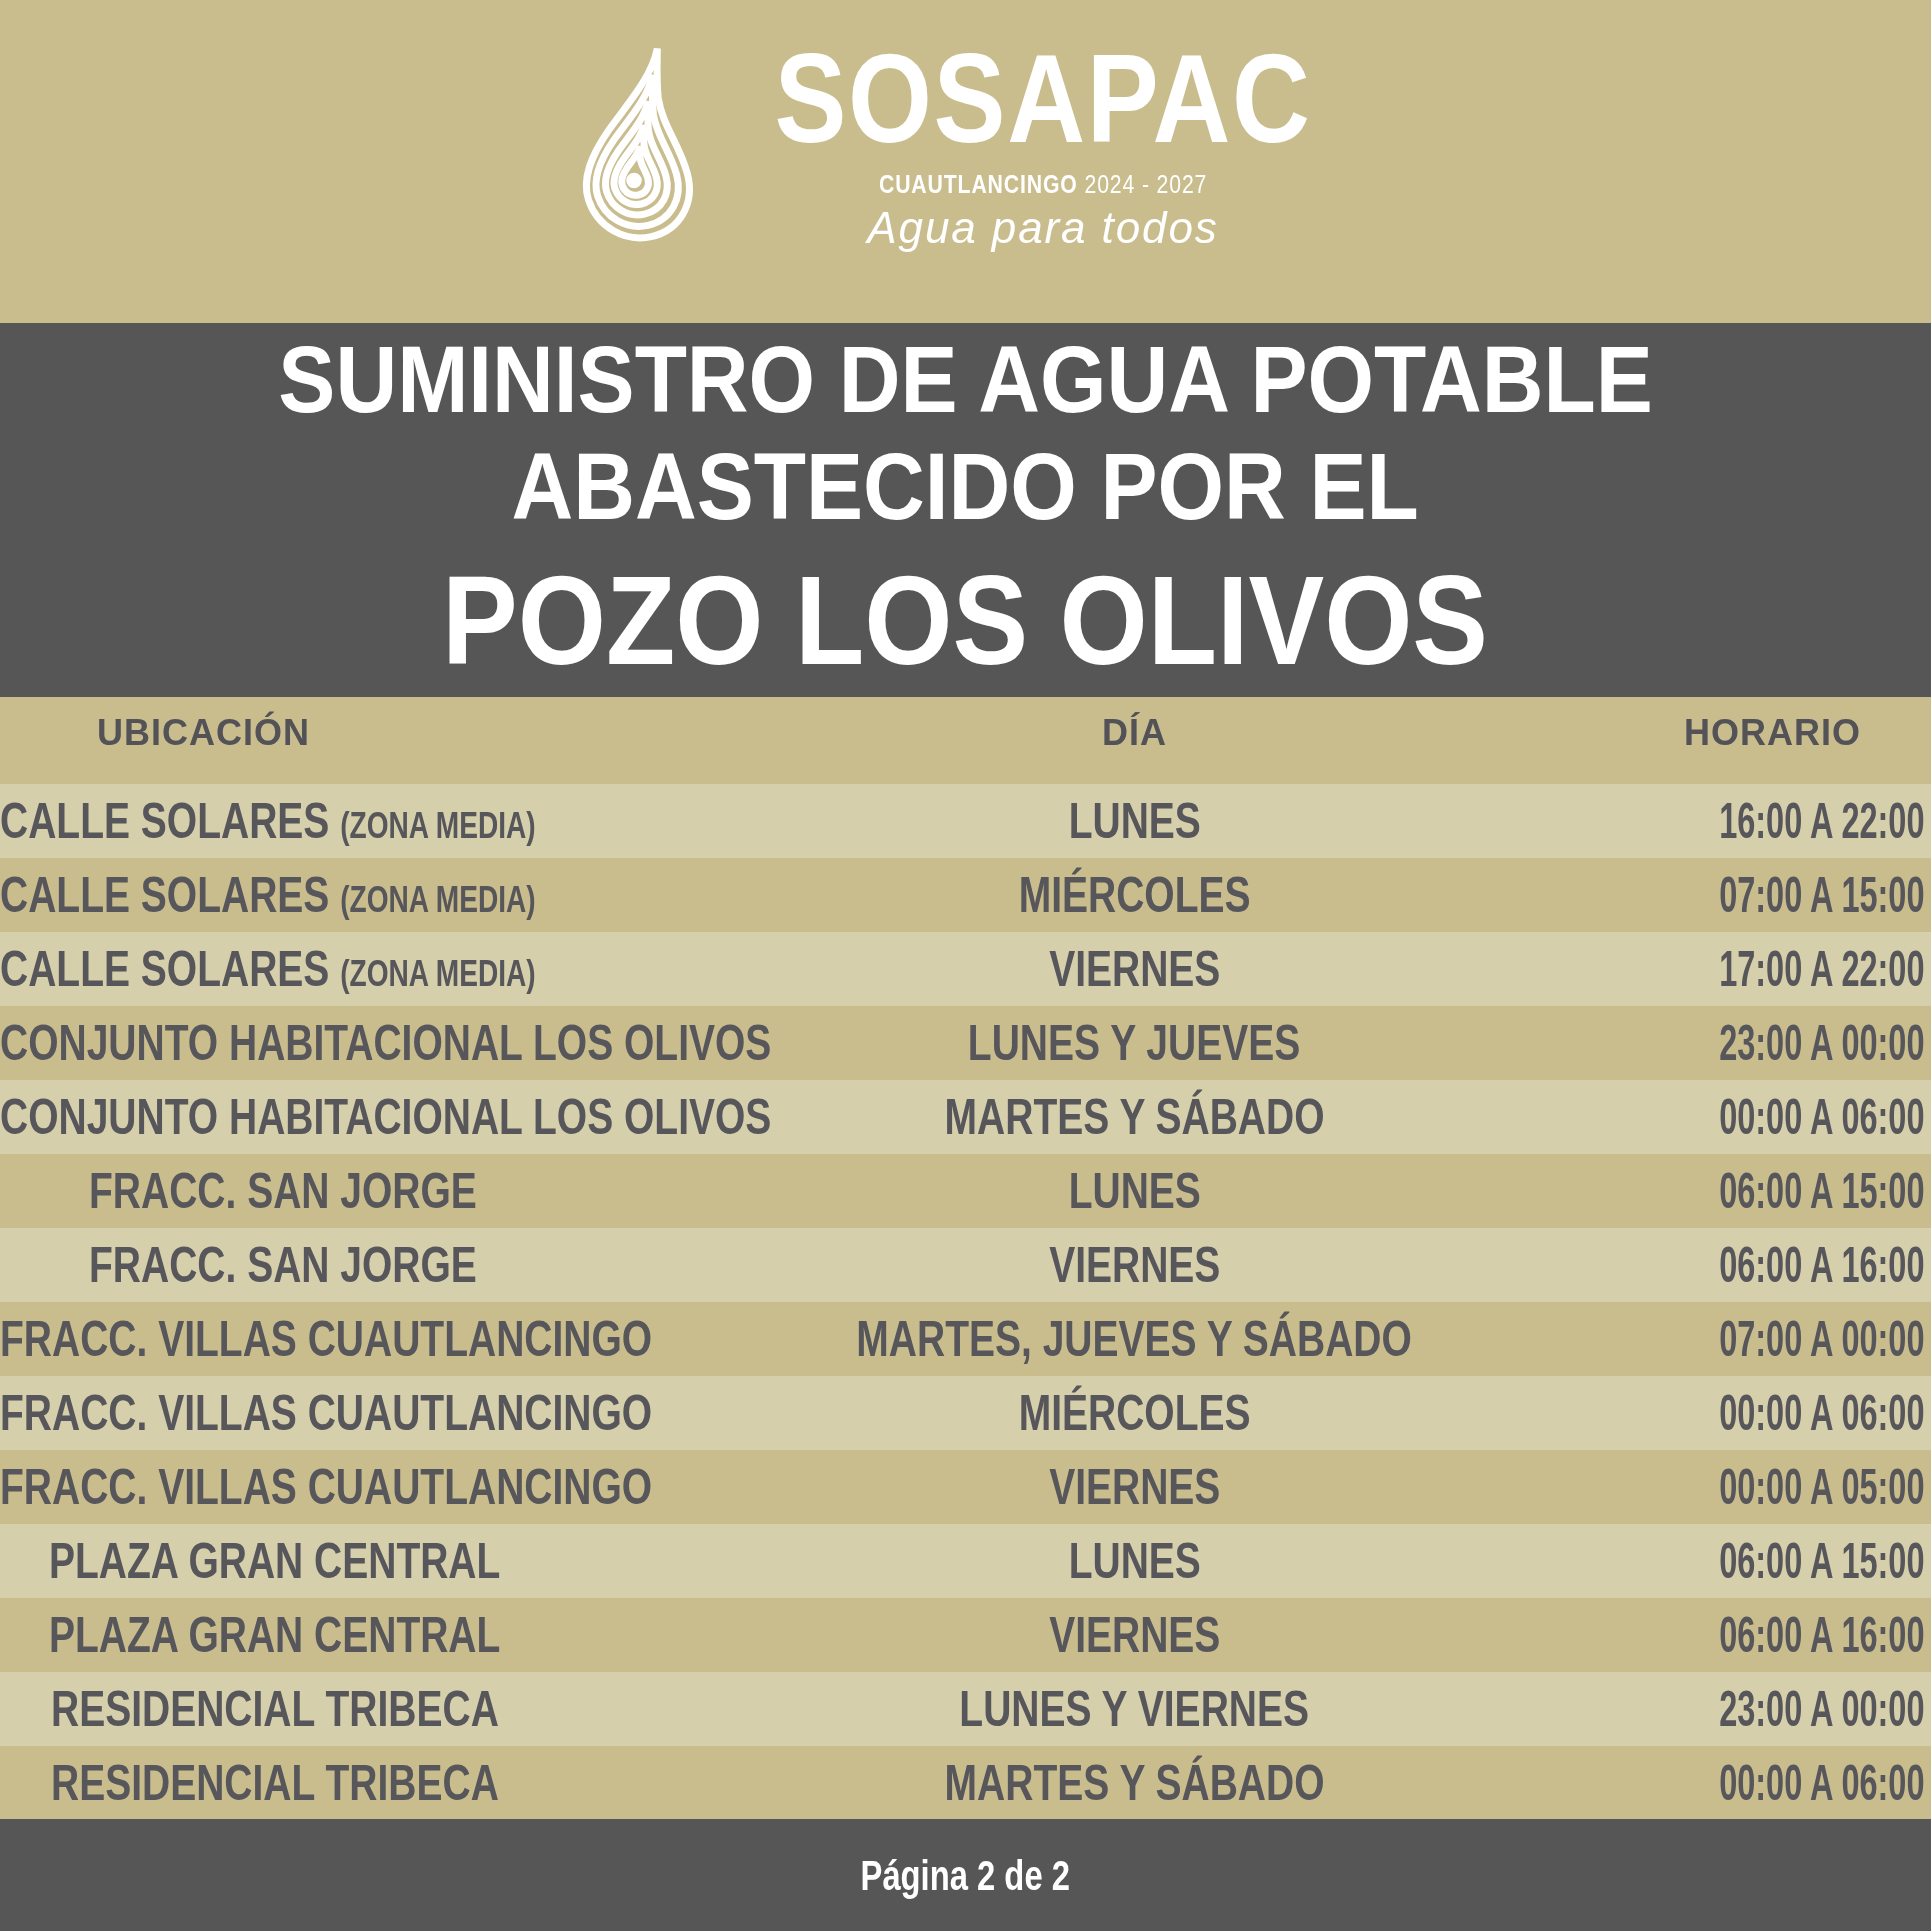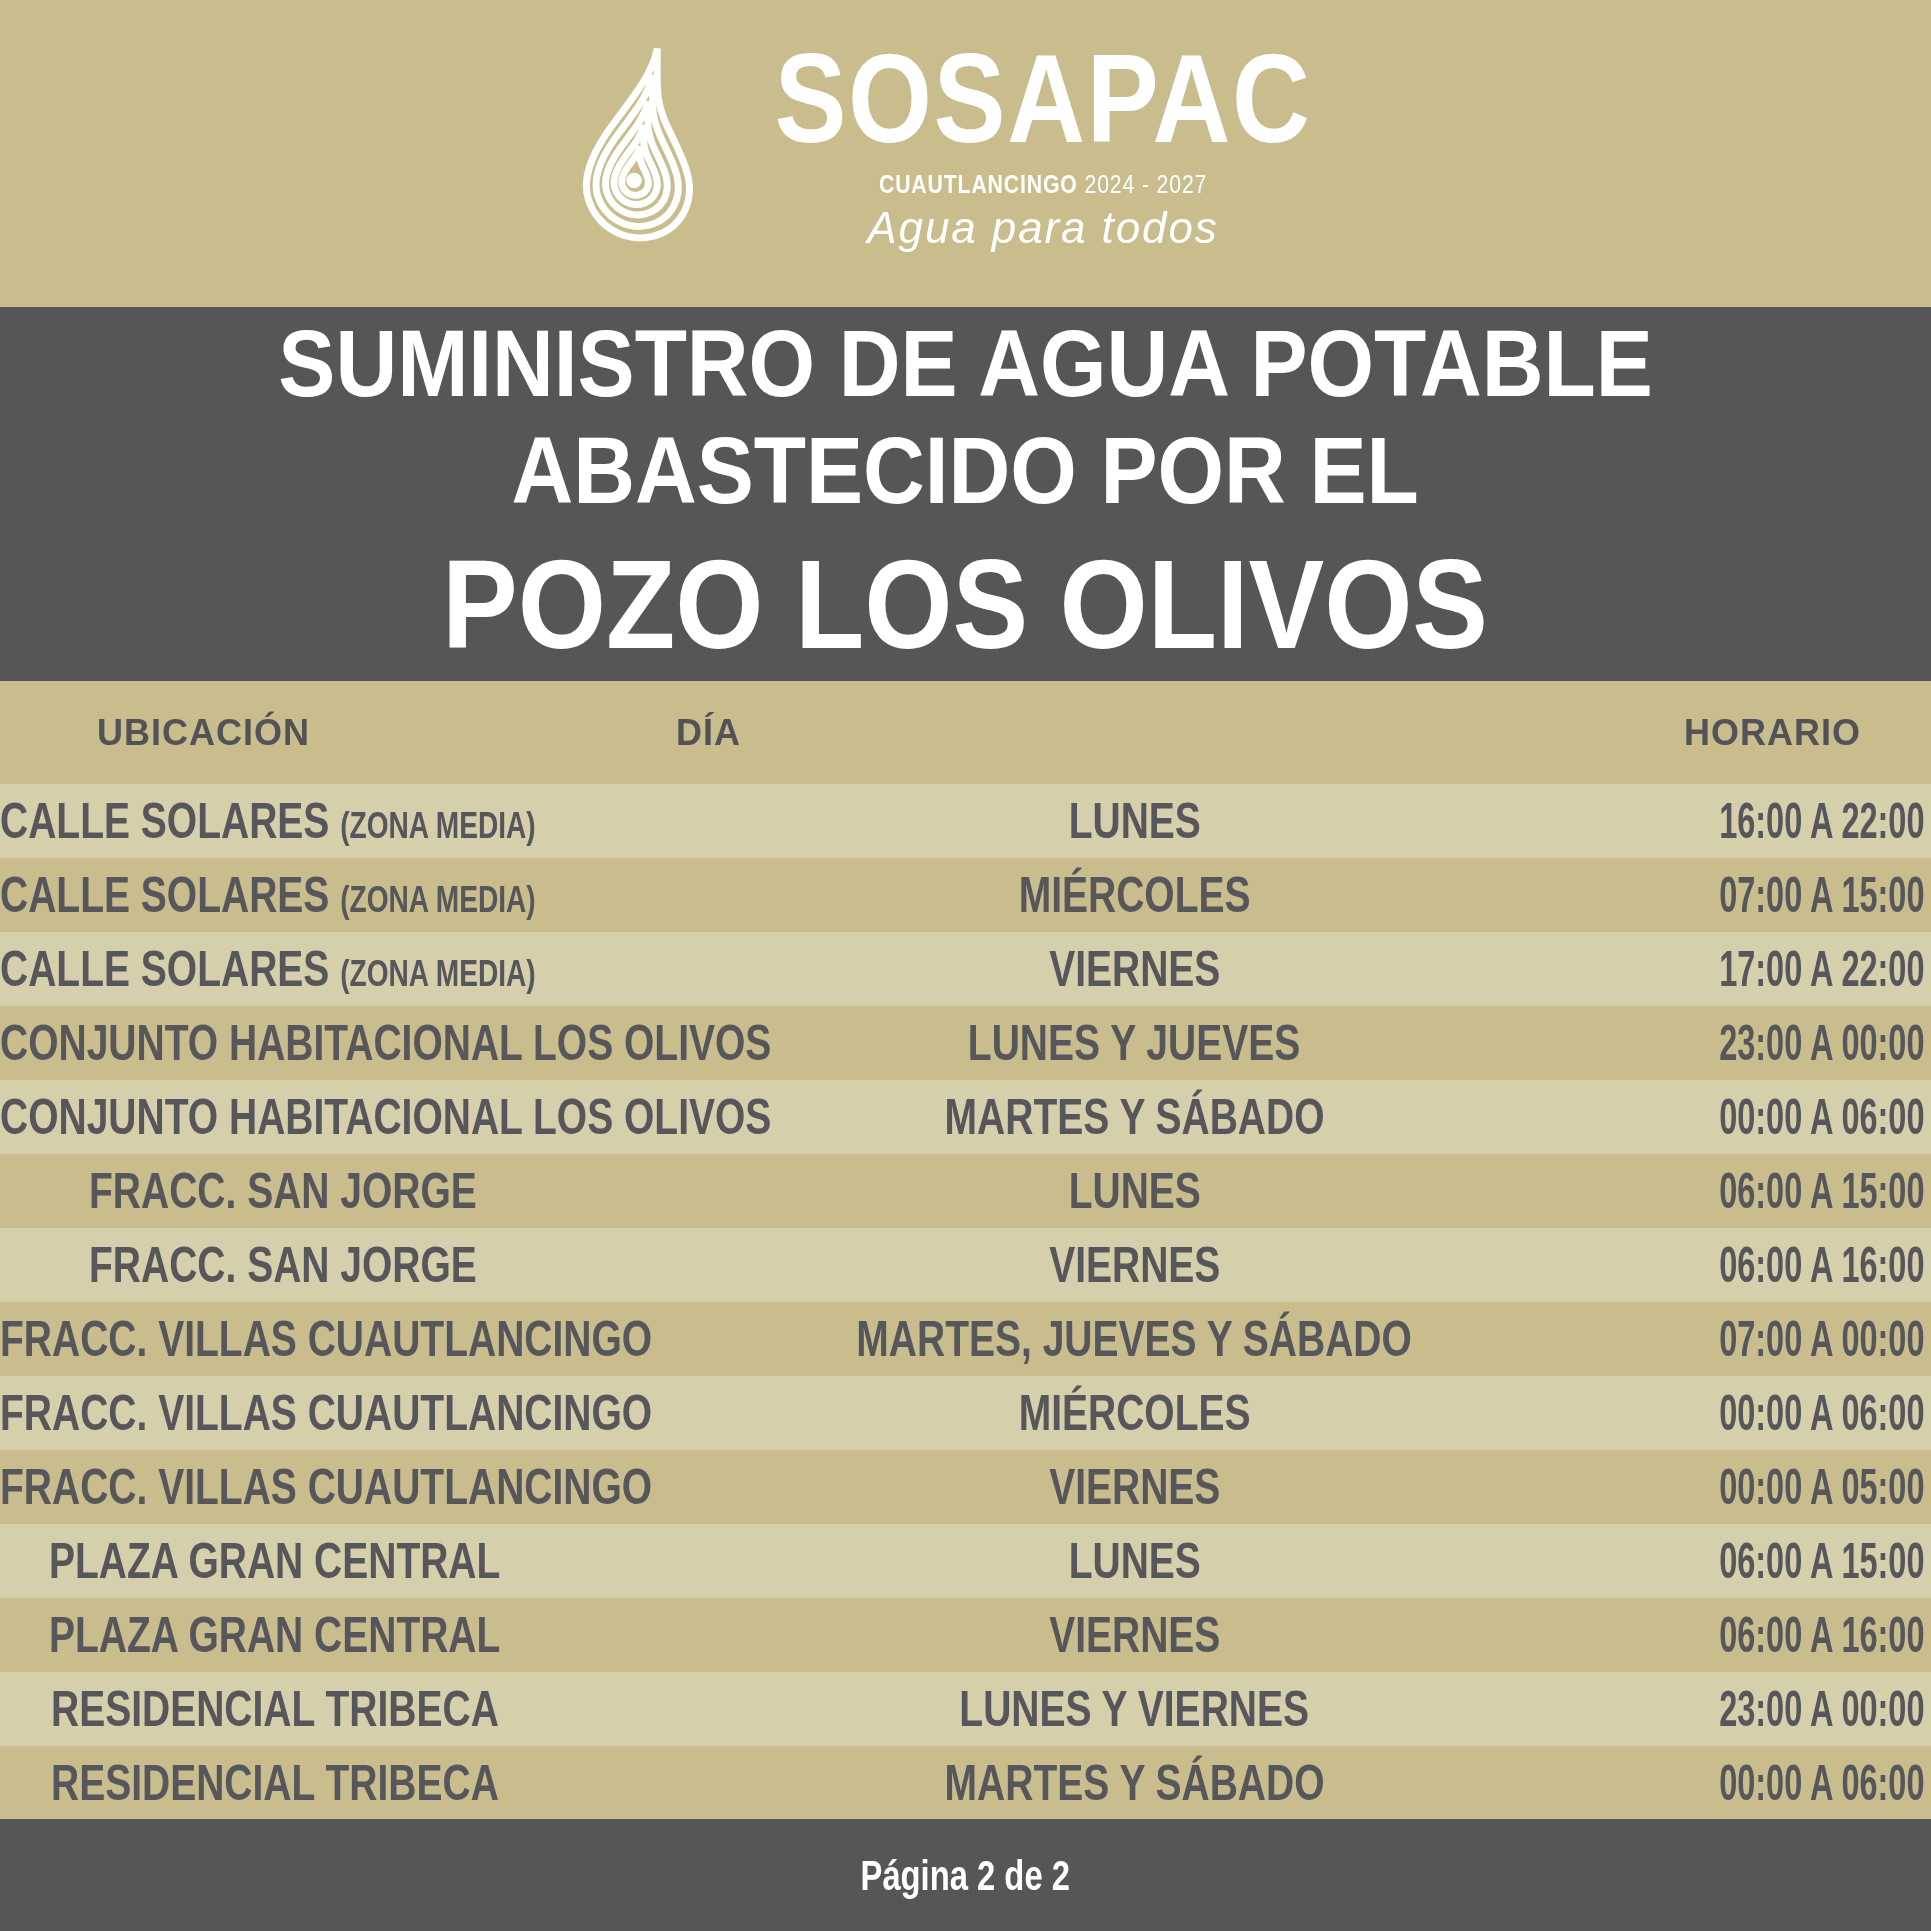--- a/index.html
+++ b/index.html
@@ -27,36 +27,36 @@
   }
   .brand-sub .muni{font-weight:800;}
   .brand-sub .period{font-weight:400;}
   .brand-tagline{
     margin-top:3.9px;font-size:44px;font-style:italic;font-weight:400;
     color:#fff;white-space:nowrap;letter-spacing:1.9px;
   }
 
   
   .banner{
-    position:absolute;top:307px;left:0;right:0;height:374px;background:#575656;
+    position:absolute;top:323px;left:0;right:0;height:374px;background:#575656;
     display:flex;flex-direction:column;align-items:center;justify-content:center;
     color:#fff;
   }
   .banner .line{white-space:nowrap;font-weight:800;transform:scaleX(.9);transform-origin:center;}
   .banner .line.small{font-size:95px;line-height:1.12;}
   .banner .line.big{font-size:126px;line-height:1.15;margin-top:9.7px;}
 
   
   .grid3{display:grid;grid-template-columns:676px 917px 338px;align-items:center;}
   .table-header{
     position:absolute;top:681px;left:0;right:0;height:103px;
     color:#535257;font-weight:800;font-size:36px;letter-spacing:1px;
   }
   .th-loc{padding-left:97px;}
-  .th-day{text-align:left;}
+  .th-day{text-align:center;}
   .th-time{text-align:right;padding-right:70px;}
 
   .rows{position:absolute;top:784px;left:0;right:0;}
   .row{height:74px;color:#57565a;}
   .row.light{background:#d6cfac;}
   .row.dark{background:transparent;}
   .cell-loc{white-space:nowrap;text-align:center;}
   .cell-loc .tx{
     display:inline-block;transform:scaleX(.78);transform-origin:left center;
     font-size:50px;font-weight:700;white-space:nowrap;

